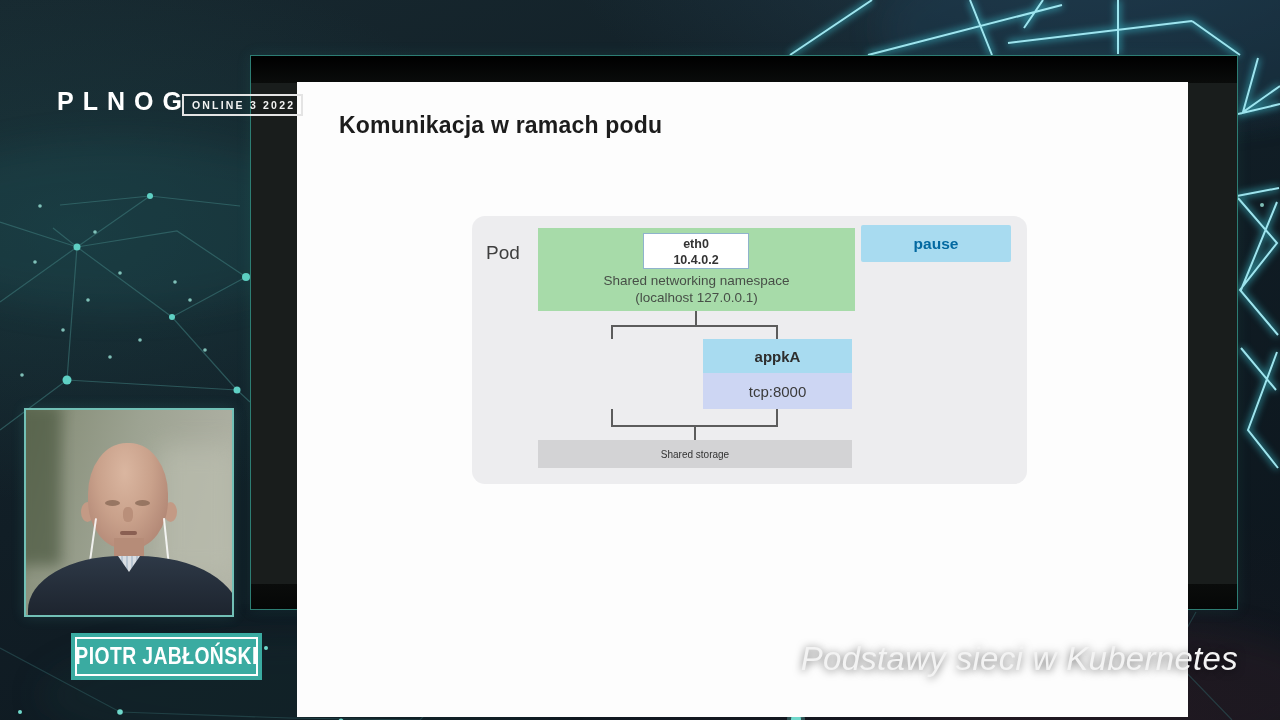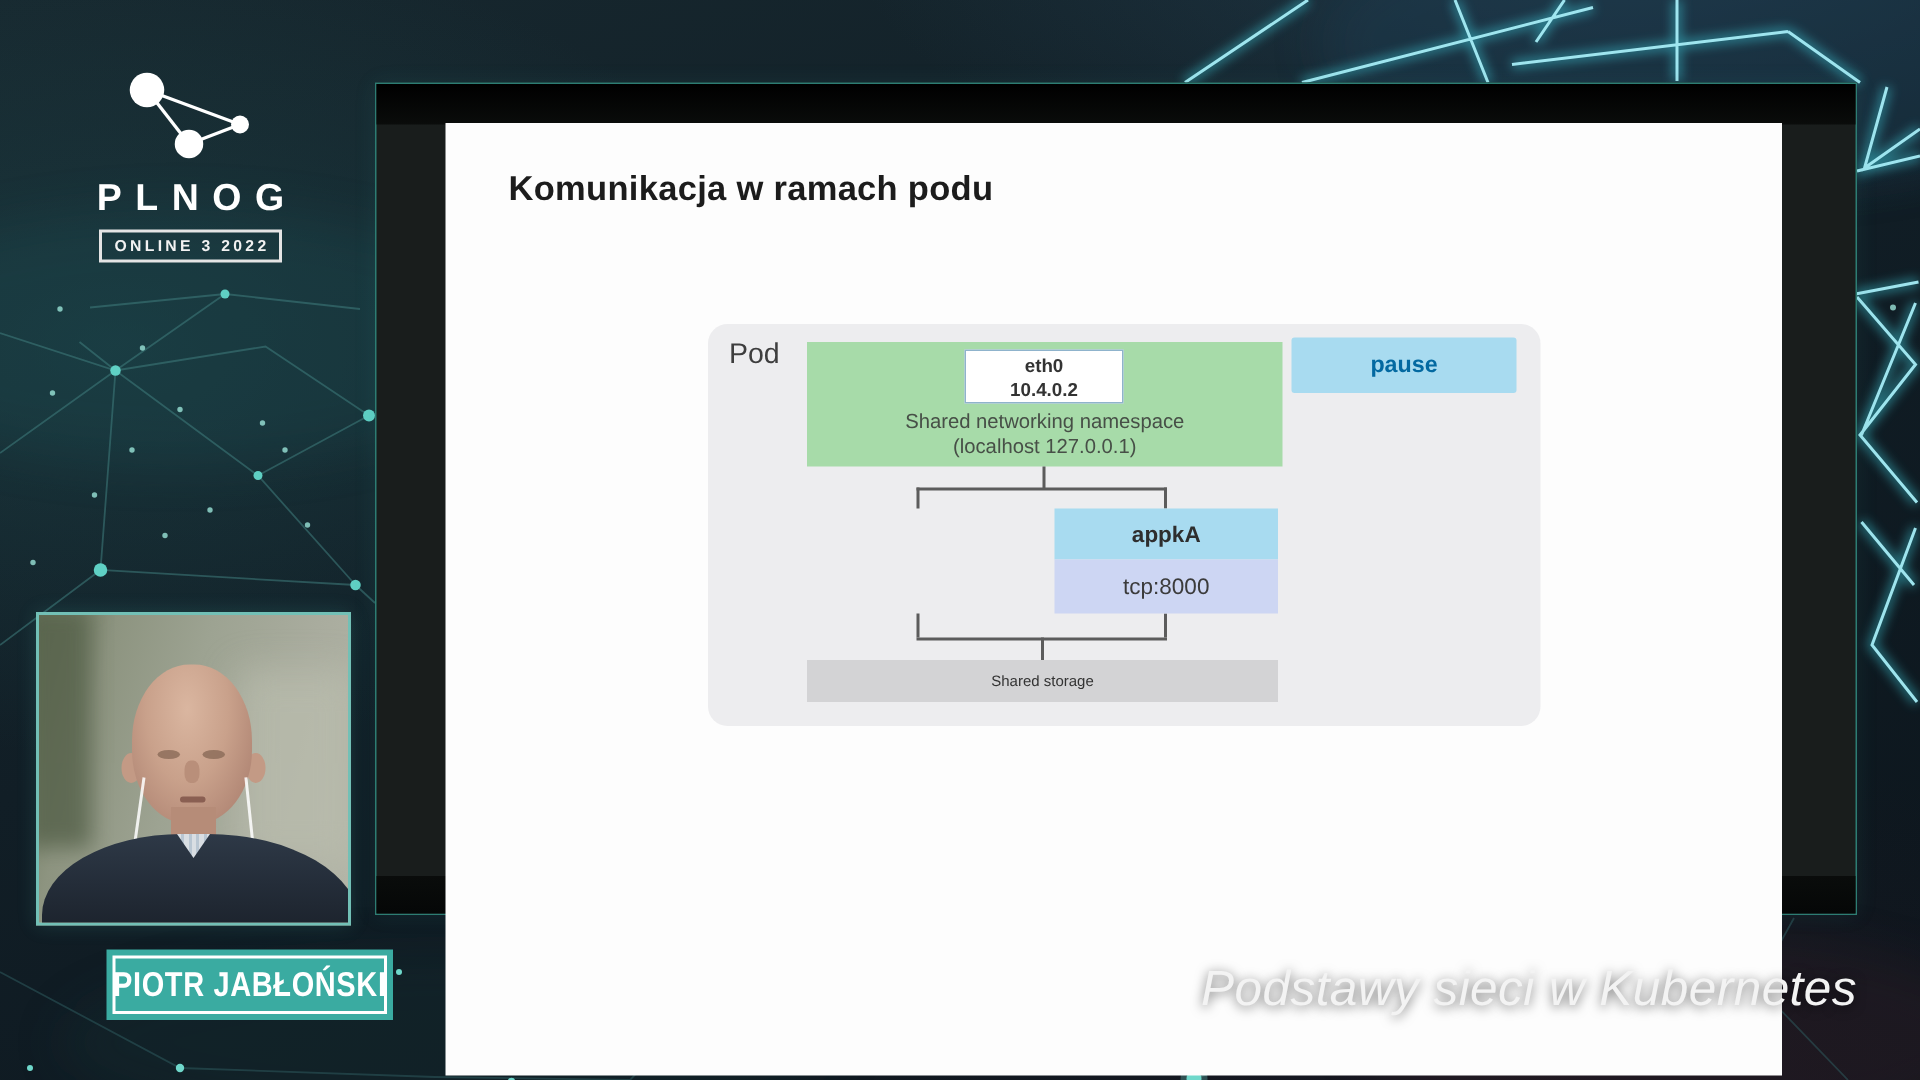--- a/index.html
+++ b/index.html
@@ -10,21 +10,21 @@
     background:
       radial-gradient(900px 500px at 78% 108%, rgba(52,24,38,.30), transparent 60%),
       radial-gradient(700px 420px at 6% 32%, rgba(34,82,86,.40), transparent 65%),
       radial-gradient(820px 320px at 84% -6%, rgba(42,74,96,.55), transparent 62%),
       linear-gradient(160deg, #17282f 0%, #111e26 45%, #0c151c 100%);
   }
   .bg-svg { position:absolute; left:0; top:0; width:1280px; height:720px; z-index:1; }
 
   
   .plnog { position:absolute; left:57px; top:44px; width:140px; z-index:3;
-           display:flex; flex-direction:column; align-items:center; }
+           display:flex; flex-direction:row; align-items:flex-end; }
   .plnog-name { margin-top:2px; color:#fff; font-size:25px; font-weight:bold;
                 letter-spacing:9px; margin-right:-9px; white-space:nowrap; }
   .plnog-online { margin-top:6px; border:2px solid #e4e4e4; color:#f2f2f2;
                   font-size:10.5px; font-weight:bold; letter-spacing:2.2px; margin-right:0;
                   padding:3px 6px 3px 8px; white-space:nowrap; }
 
   
   .frame { position:absolute; left:250px; top:55px; width:988px; height:555px; z-index:2;
            background:#191d1c; border:1px solid var(--frame-border,#2d7d73);
            box-shadow:0 0 14px rgba(46,160,148,.12); }
@@ -33,21 +33,21 @@
   .frame-bar-bottom { position:absolute; left:0; bottom:0; width:100%; height:25px;
                       background:linear-gradient(#0a0c0b, #050707); }
   .slide { position:absolute; left:46px; top:26px; width:891px; height:635px;
            background:var(--slide-bg,#fdfdfd); }
   .slide-title { position:absolute; left:42px; top:30px; font-size:23px; font-weight:bold;
                  color:#1c1c1c; letter-spacing:.2px; }
 
   
   .pod { position:absolute; left:175px; top:134px; width:555px; height:268px;
          background:var(--pod-bg,#ededef); border-radius:13px; }
-  .pod-label { position:absolute; left:14px; top:10px; font-size:19px; color:#3e3e3e; }
+  .pod-label { position:absolute; left:14px; top:26px; font-size:19px; color:#3e3e3e; }
   .netns { position:absolute; left:66px; top:12px; width:317px; height:83px;
            background:var(--green-box,#a7dba9); }
   .eth-box { position:absolute; left:105px; top:5px; width:106px; height:36px;
              background:#fff; border:1px solid #8fb3cc; text-align:center;
              font-size:12.5px; font-weight:bold; color:#333; line-height:16px; padding-top:2px; }
   .ns-caption { position:absolute; left:0; width:317px; text-align:center;
                 font-size:13.5px; color:#474f47; }
   .ns-caption.l1 { top:45px; }
   .ns-caption.l2 { top:62px; }
   .pause-box { position:absolute; left:389px; top:9px; width:150px; height:37px;

